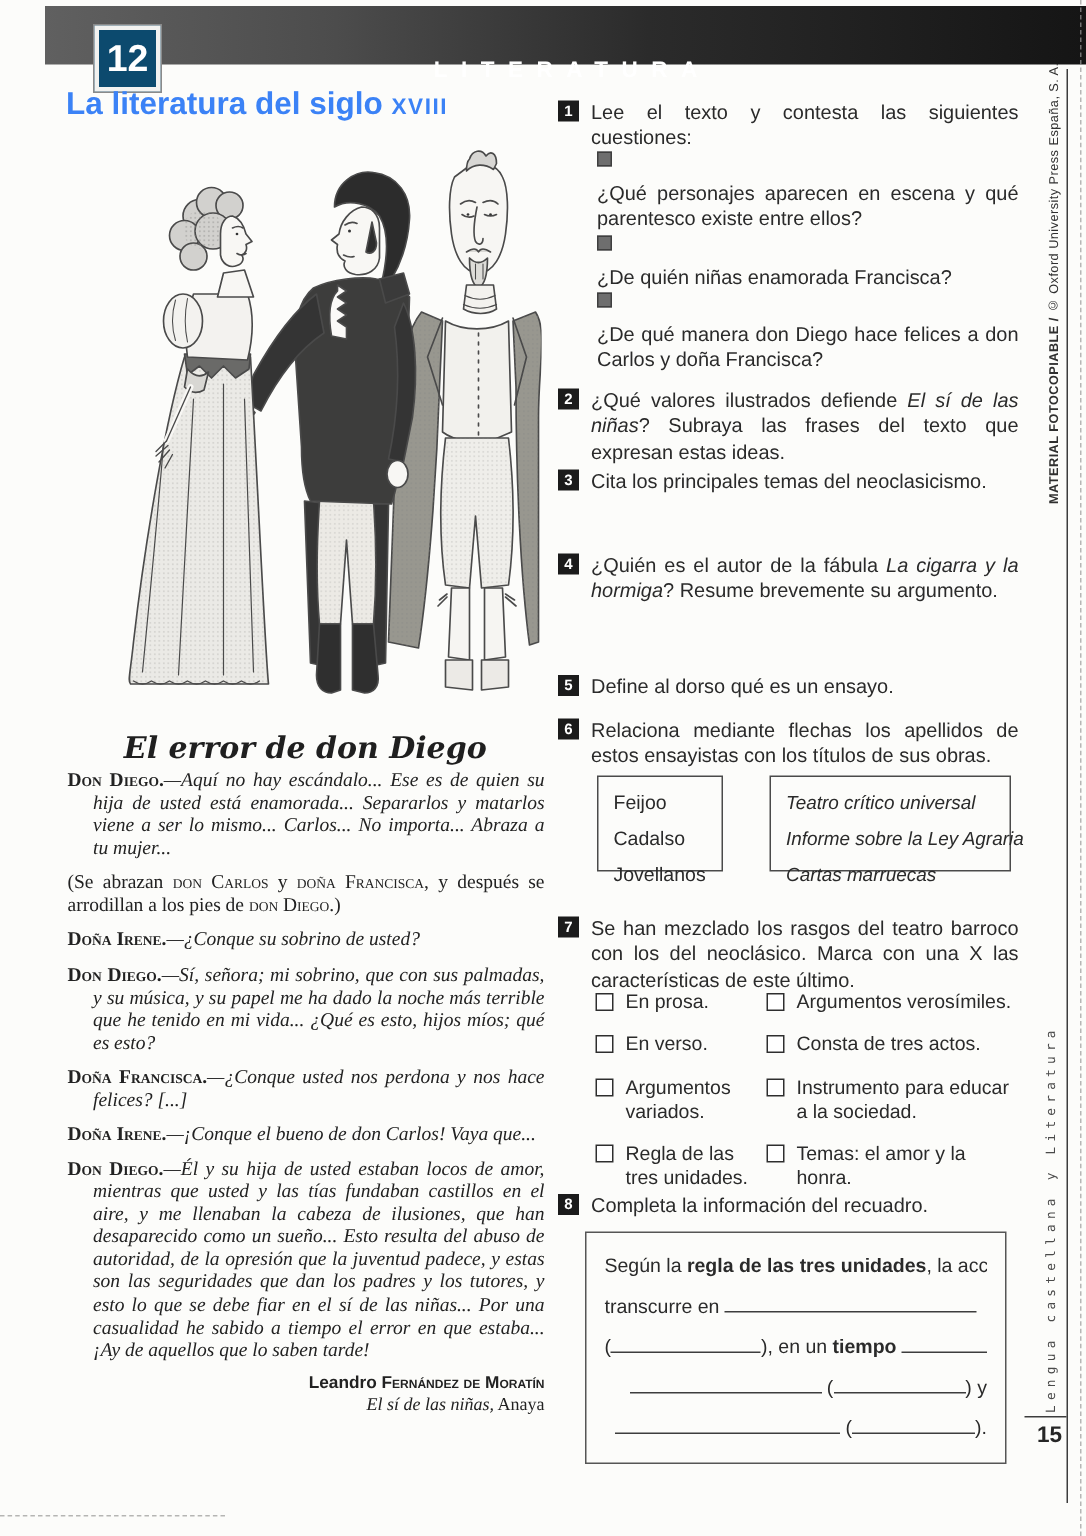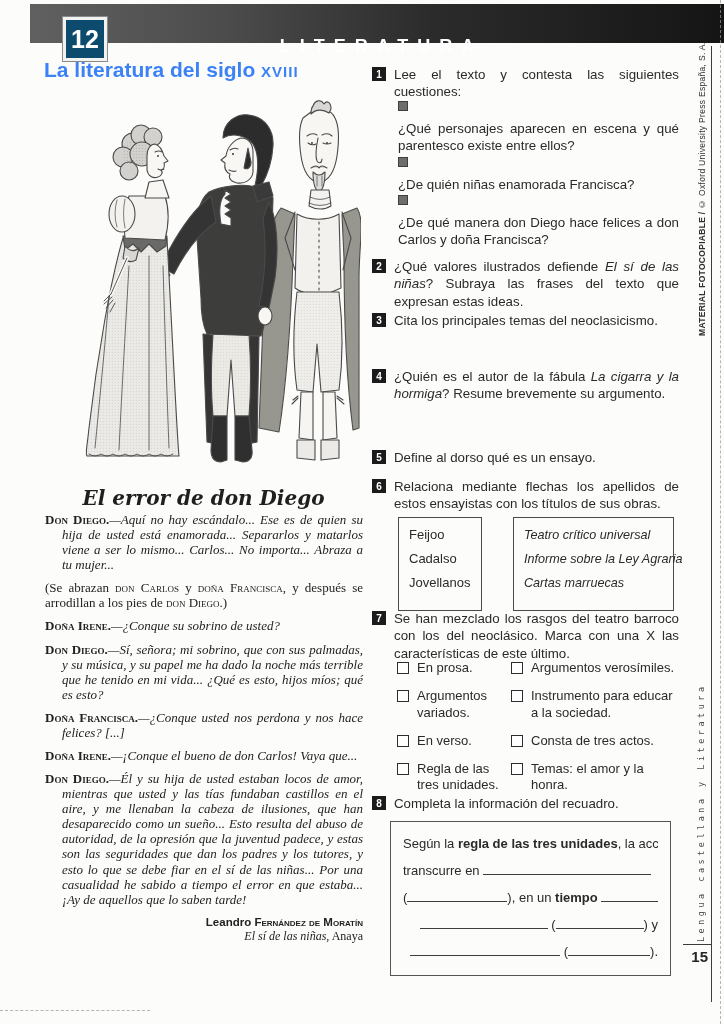--- a/index.html
+++ b/index.html
@@ -3,21 +3,21 @@
 <meta charset="utf-8">
 <style>
   html,body{margin:0;padding:0;background:#e9e9e7;}
   #page{position:relative;width:724px;height:1024px;background:#fcfcfa;overflow:hidden;
         font-family:"Liberation Sans",sans-serif;color:#2a2a2a;}
 
   
   .header-bar{position:absolute;left:30px;top:4px;right:0;height:39px;
     background:linear-gradient(90deg,#606060 0%,#4c4c4c 28%,#2b2b2b 58%,#151515 100%);
     display:flex;align-items:center;justify-content:center;}
-  .header-title{color:#fff;font-weight:bold;font-size:18px;letter-spacing:9px;padding-left:9px;margin-top:46px;}
+  .header-title{color:#fff;font-weight:bold;font-size:15px;letter-spacing:9px;padding-left:9px;margin-top:46px;}
   .unit-box{position:absolute;left:63px;top:17px;width:38px;height:38px;background:#0c4a6e;
     border:3px solid #f2f2f0;box-shadow:0 0 0 1px #8a8a8a;display:flex;align-items:center;
     justify-content:center;color:#fff;font-weight:bold;font-size:25px;}
 
   
   .page-title{position:absolute;left:44px;top:58px;font-size:21px;font-weight:bold;color:#3b82f6;}
   .page-title .numeral{font-size:15px;letter-spacing:1px;}
   .illustration{position:absolute;left:45px;top:96px;width:316px;height:390px;}
   .reading-heading{position:absolute;left:45px;top:486px;width:317px;text-align:center;
     font-family:"DejaVu Serif",serif;font-style:italic;font-weight:bold;font-size:20px;color:#1f1f1f;}
@@ -36,21 +36,21 @@
   .ex{position:absolute;left:0;display:flex;align-items:flex-start;gap:8px;width:307px;
       font-size:13.3px;line-height:1.3;text-align:justify;}
   .badge{flex:0 0 auto;width:14px;height:14px;background:#1b1b1b;color:#fff;font-size:10px;
       font-weight:bold;display:flex;align-items:center;justify-content:center;margin-top:1px;}
   .ex-body{flex:1;}
   .bullet-q{position:absolute;left:26px;display:flex;gap:9px;width:281px;font-size:13.3px;
       line-height:1.3;text-align:justify;flex-direction:column;}
   .bullet-sq{flex:0 0 auto;width:8px;height:8px;background:#6e6e6e;border:1px solid #3f3f3f;margin-top:4px;}
 
   .match-wrap{position:absolute;left:0;top:517px;width:307px;height:82px;}
-  .match-box{position:absolute;top:0;border:1px solid #4a4a4a;padding:5px 0 0 10px;height:94px;box-sizing:border-box;}
+  .match-box{position:absolute;top:0;border:1px solid #4a4a4a;padding:5px 0 0 10px;height:64px;box-sizing:border-box;}
   .match-left{left:26px;width:84px;}
   .match-right{left:141px;width:161px;}
   .match-item{height:24px;line-height:24px;font-size:13px;white-space:nowrap;}
   .match-right .match-item{font-style:italic;font-size:12.6px;}
 
   .options{position:absolute;left:25px;top:660px;width:282px;}
   .opt-row{display:flex;margin-bottom:12px;}
   .opt{display:flex;gap:8px;align-items:flex-start;font-size:13px;line-height:1.25;}
   .opt-c1{width:114px;flex:0 0 auto;}
   .opt-c2{flex:1;}
@@ -258,35 +258,35 @@
             <span>En prosa.</span>
           </div>
         <div class="opt opt-c2">
             <span class="checkbox"></span>
             <span>Argumentos verosímiles.</span>
           </div>
       </div>
       <div class="opt-row">
         <div class="opt opt-c1">
             <span class="checkbox"></span>
-            <span>Argumentos variados.</span>
+            <span>En verso.</span>
           </div>
         <div class="opt opt-c2">
             <span class="checkbox"></span>
-            <span>Instrumento para educar a la sociedad.</span>
+            <span>Consta de tres actos.</span>
           </div>
       </div>
       <div class="opt-row">
         <div class="opt opt-c1">
             <span class="checkbox"></span>
-            <span>En verso.</span>
+            <span>Argumentos variados.</span>
           </div>
         <div class="opt opt-c2">
             <span class="checkbox"></span>
-            <span>Consta de tres actos.</span>
+            <span>Instrumento para educar a la sociedad.</span>
           </div>
       </div>
       <div class="opt-row">
         <div class="opt opt-c1">
             <span class="checkbox"></span>
             <span>Regla de las tres unidades.</span>
           </div>
         <div class="opt opt-c2">
             <span class="checkbox"></span>
             <span>Temas: el amor y la honra.</span>

